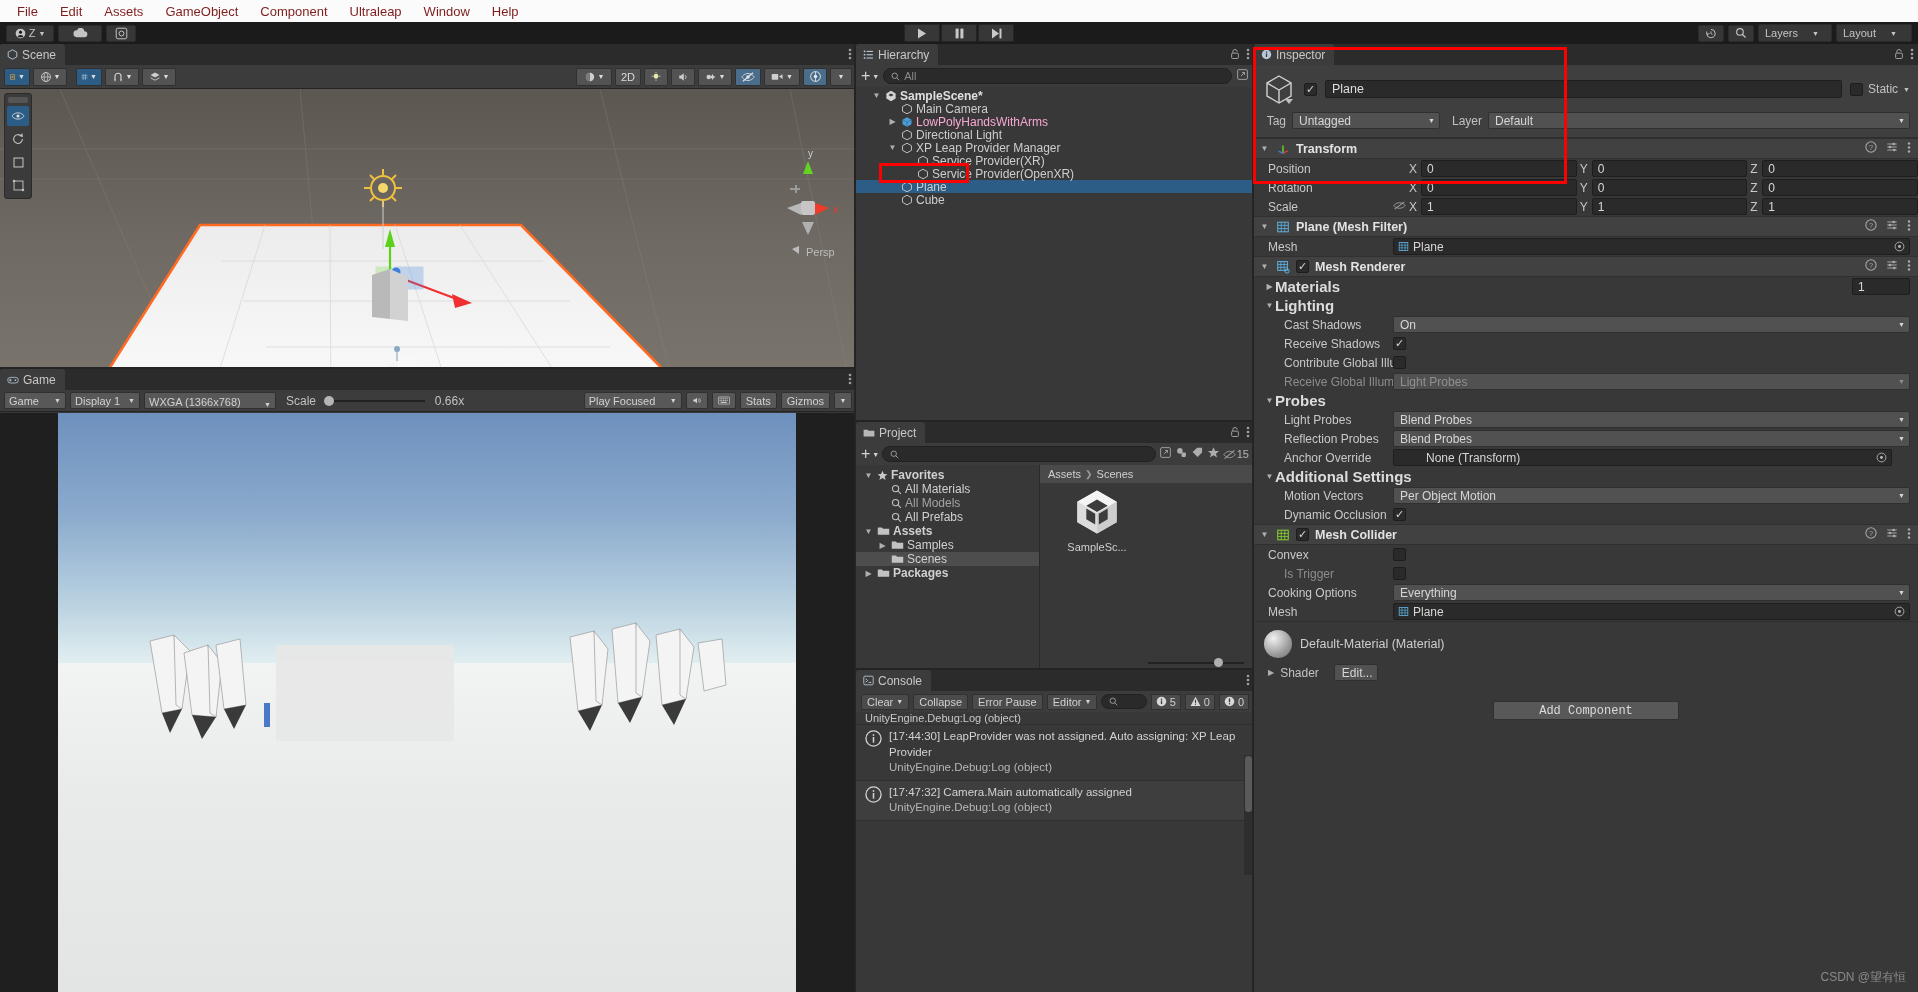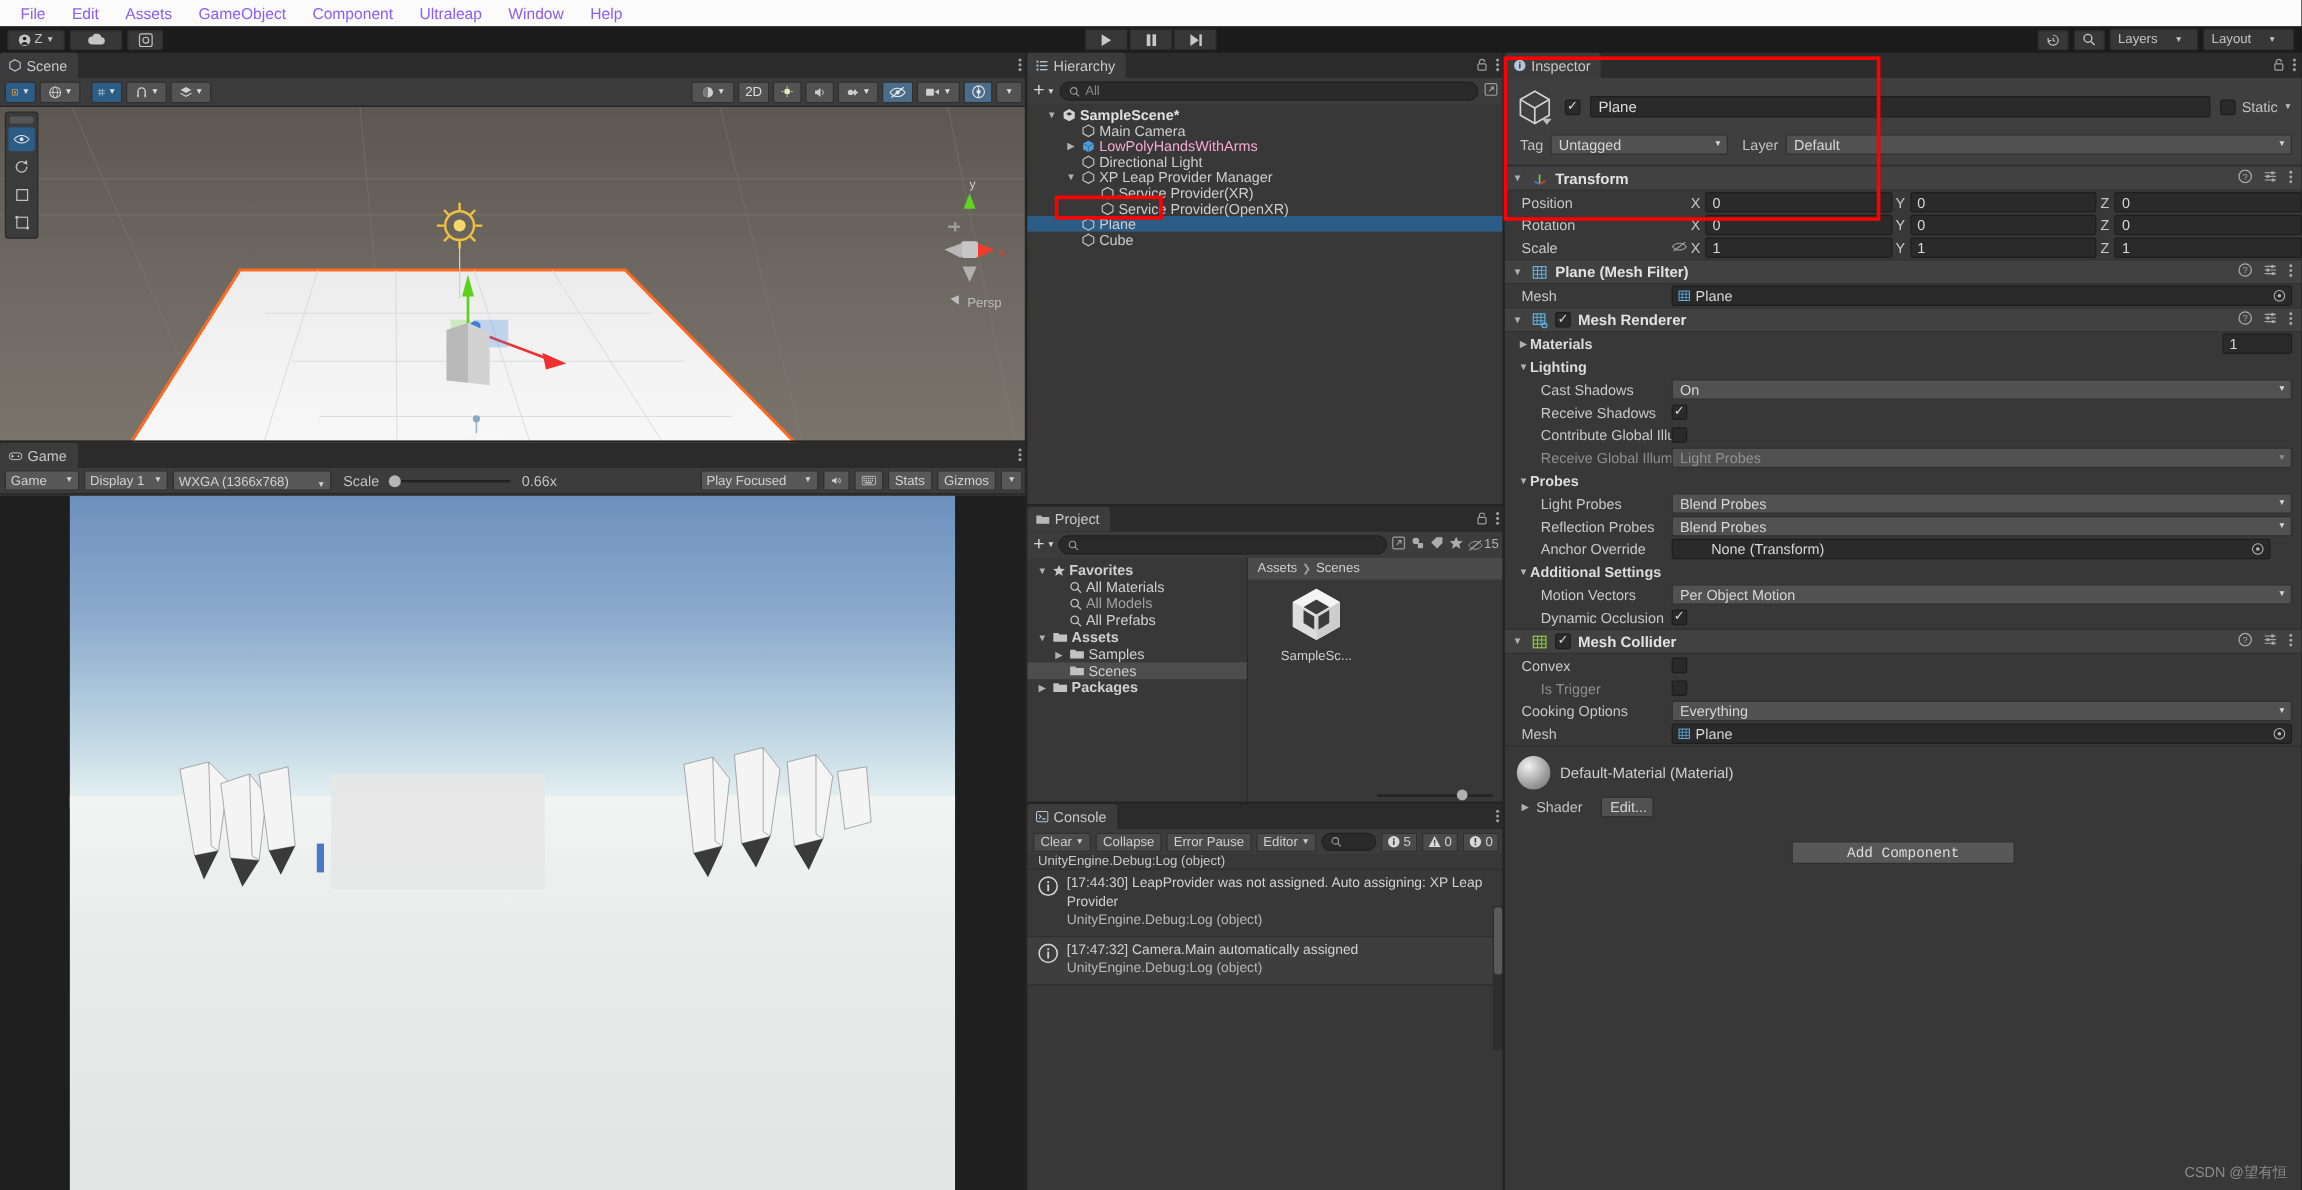--- a/index.html
+++ b/index.html
@@ -12,21 +12,21 @@
     overflow: hidden;
   }
   #app { position: relative; width: 1918px; height: 992px; }
 
   
   .menubar {
     position: absolute; top: 0; left: 0; width: 1918px; height: 22px;
     background: #fbfbfb; display: flex; align-items: center; padding-left: 6px;
   }
   .menubar .mi {
-    color: #8b5cf6; font-size: 13px; padding: 2px 11px; cursor: default;
+    color: #7f1d1d; font-size: 13px; padding: 2px 11px; cursor: default;
   }
 
   
   .toolbar {
     position: absolute; top: 22px; left: 0; width: 1918px; height: 22px;
     background: #1b1b1b; display: flex; align-items: center;
   }
   .tb-left { display: flex; align-items: center; gap: 4px; padding-left: 6px; }
   .tb-btn {
     height: 17px; background: #373737; border: 1px solid #2b2b2b; border-radius: 2px;
@@ -249,21 +249,21 @@
     gap: 6px; padding: 0 8px 0 5px; border-top: 1px solid #303030;
     border-bottom: 1px solid #303030; position: relative;
   }
   .comp-title { font-size: 12.5px; font-weight: bold; color: #e2e2e2; }
   .comp-hdr-right { position: absolute; right: 7px; display: flex; gap: 9px; align-items: center; }
   .prop-row { display: flex; align-items: center; height: 19px; padding-left: 14px; }
   .prop-label { font-size: 12px; color: #c8c8c8; }
   .prop-label.dim { color: #8d8d8d; }
   .xyz { display: flex; align-items: center; gap: 3px; flex: 1; }
   .axis { font-size: 12px; color: #c8c8c8; width: 9px; }
-  .fold-label { font-size: 12px; color: #dcdcdc; font-weight: bold; }
+  .fold-label { font-size: 15px; color: #dcdcdc; font-weight: bold; }
   .add-comp {
     width: 186px; height: 19px; margin: 14px auto 0 auto; background: #585858;
     border: 1px solid #303030; border-radius: 2px; display: flex;
     align-items: center; justify-content: center; font-size: 12px;
     color: #dcdcdc; cursor: pointer; font-family: Liberation Mono, monospace;
   }
   .mat-preview {
     width: 28px; height: 28px; border-radius: 50%;
     background: radial-gradient(circle at 34% 30%, #f2f2f2, #9c9c9c 60%, #6a6a6a);
   }

